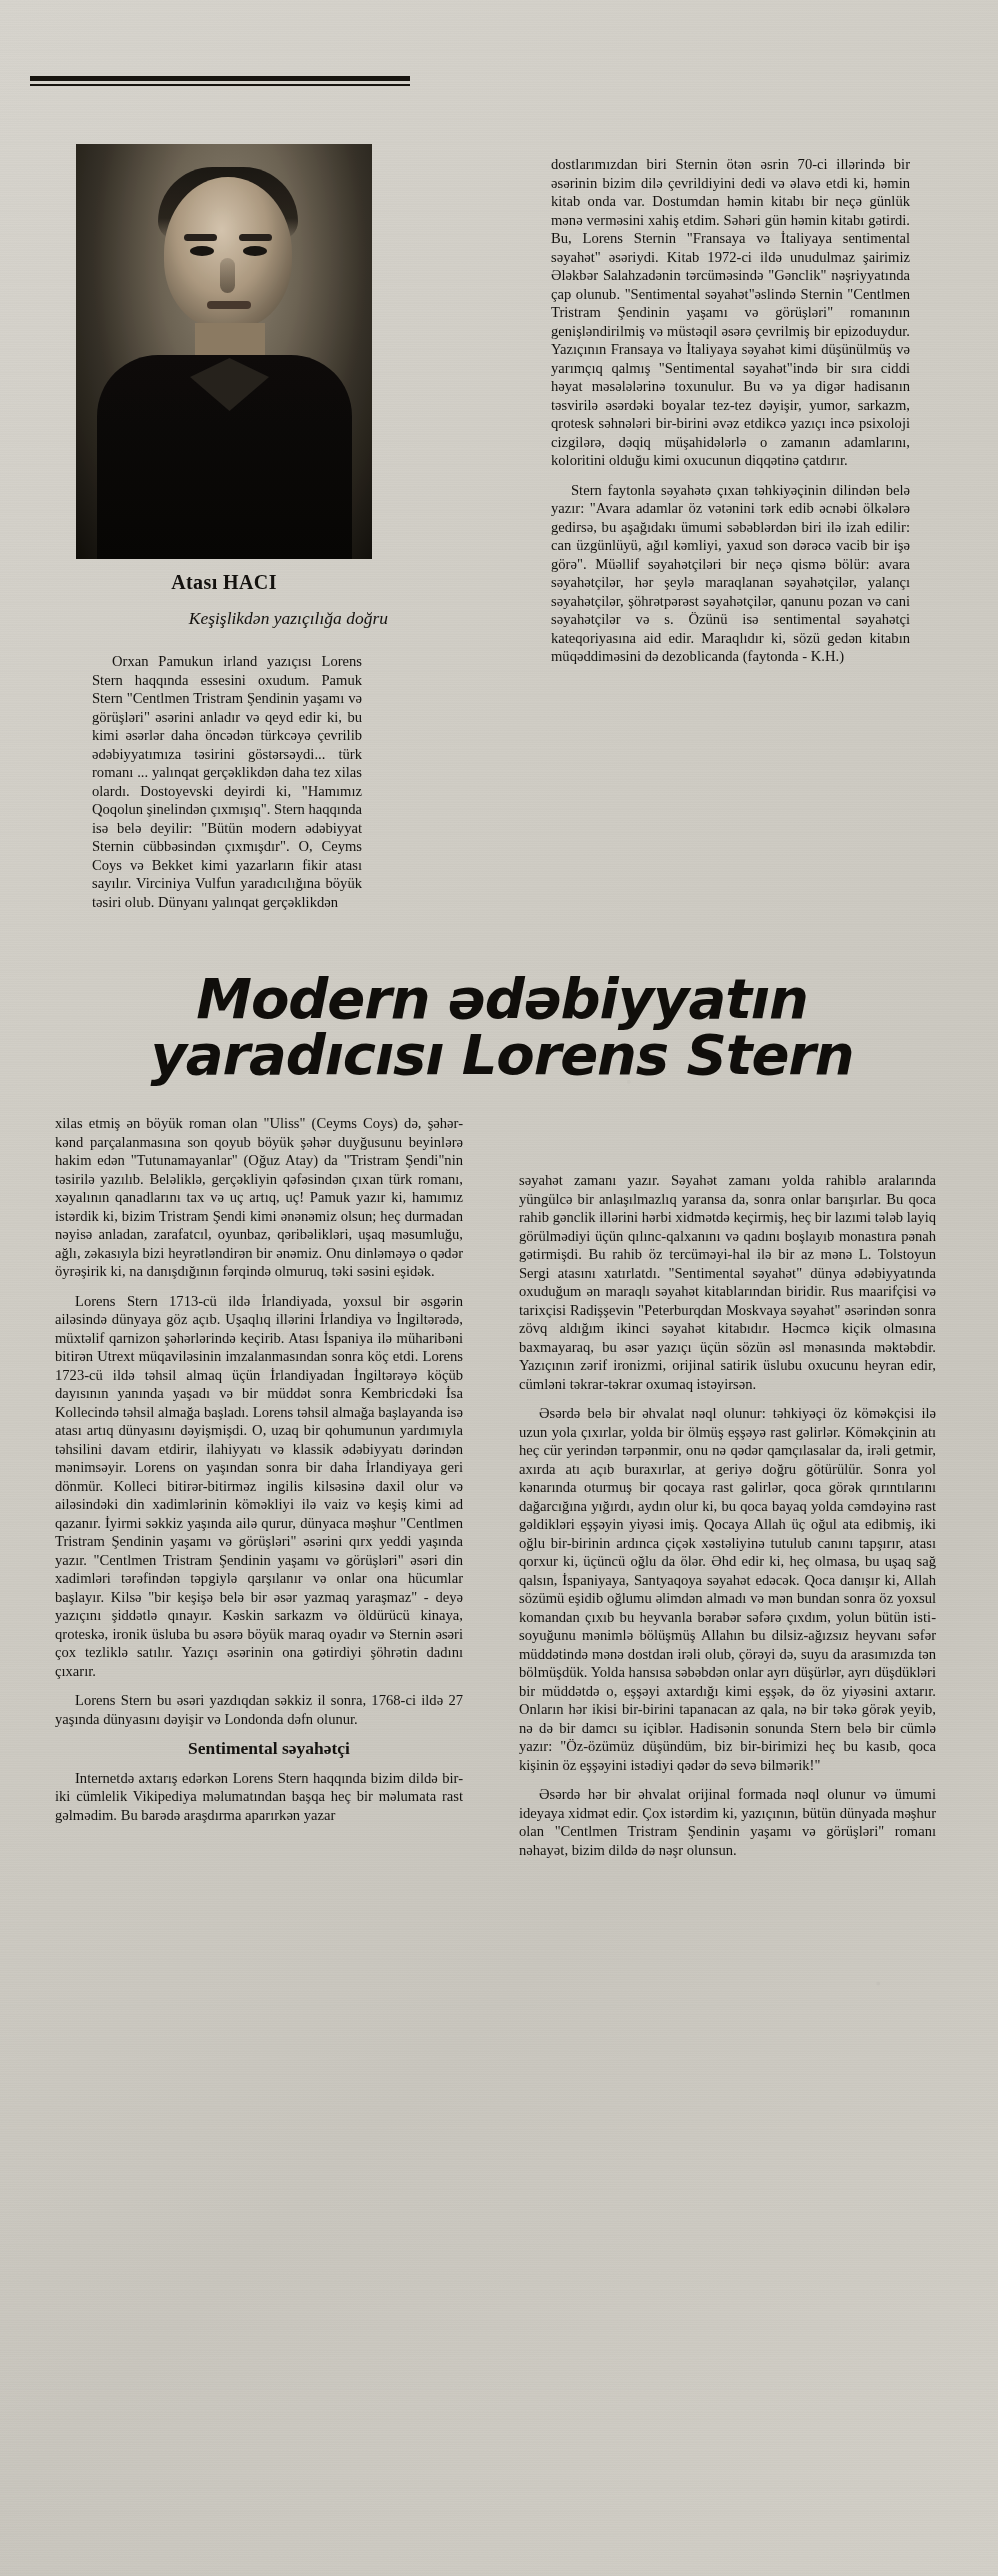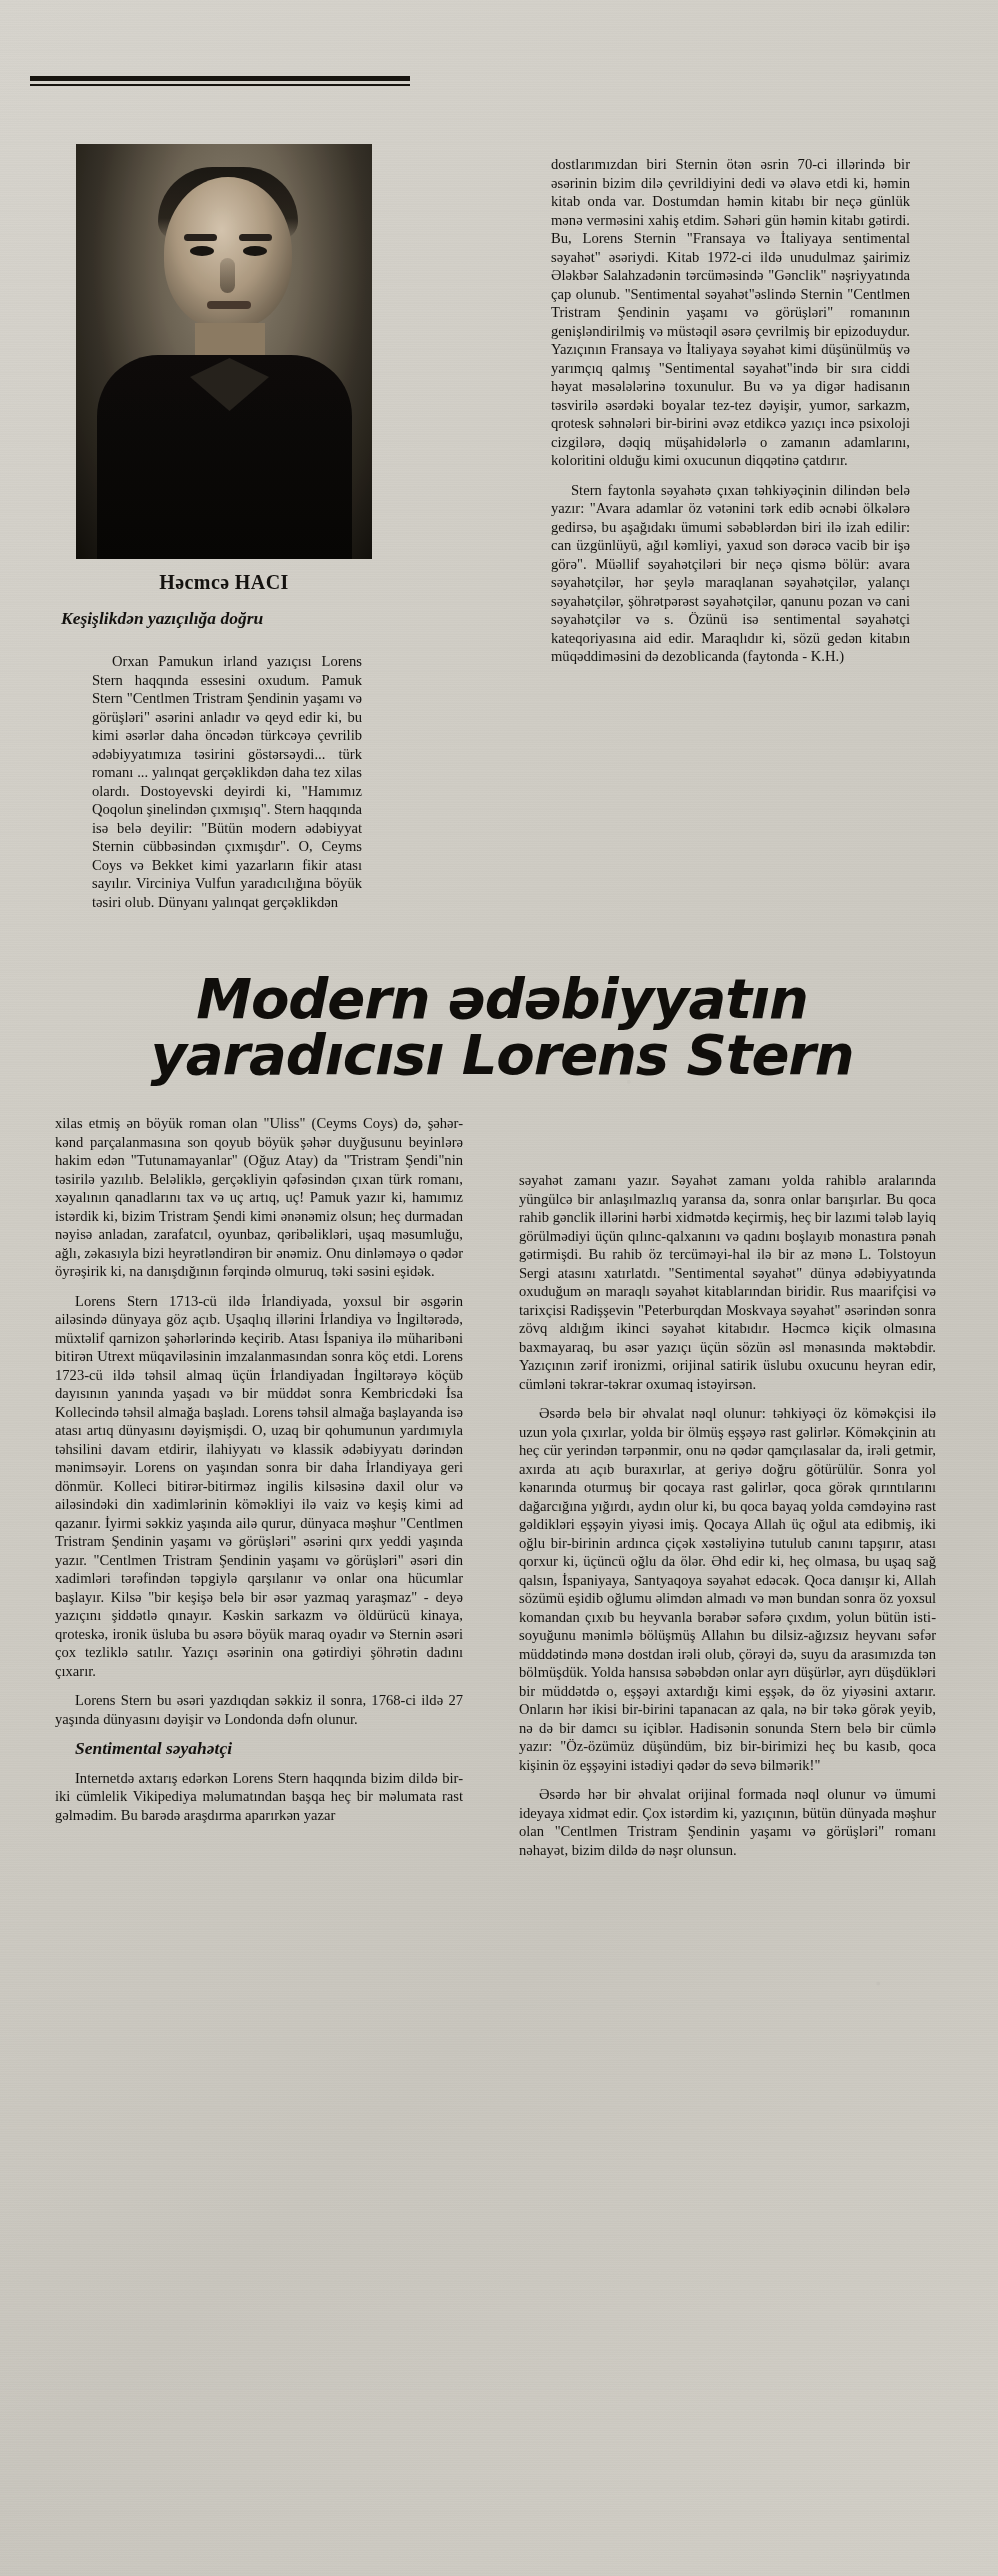--- a/index.html
+++ b/index.html
@@ -99,22 +99,22 @@
     background:#2a2621;
     clip-path:polygon(50% 0,100% 36%,50% 100%,0 36%);
   }
 
   .caption-name{
     position:absolute;left:76px;top:571px;width:296px;text-align:center;
     font-family:"Liberation Serif", serif;
     font-weight:bold;font-size:20px;letter-spacing:0.4px;
   }
   .caption-sub{
-    position:absolute;left:61px;top:608px;width:327px;text-align:left;
-    font-style:italic;font-weight:bold;font-size:17.5px;
+    position:absolute;left:61px;top:608px;width:327px;text-align:right;
+    font-style:italic;font-weight:normal;font-size:17.5px;
   }
 
   
   .col{
     position:absolute;
     text-align:justify;
     font-size:14.6px;
     line-height:18.5px;
     font-family:"Liberation Serif", serif;
     color:#14120f;
@@ -136,21 +136,21 @@
     text-align:center;
     color:#100e0b;
     font-style:italic;
   }
 
   
   #col-low-left{left:44px;top:1103px;width:430px;}
   #col-low-right{left:508px;top:1160px;width:439px;}
 
   .subhead{
-    font-weight:bold;font-style:italic;font-size:17.5px;text-align:left;
+    font-weight:bold;font-size:17.5px;text-align:center;
     margin:13.7px 0 7.6px 0;text-indent:0;
   }
 </style>
 </head>
 <body>
 
 <div class="page">
 
   <div class="mh-rule"></div>
   <div class="mh-rule2"></div>
@@ -163,21 +163,21 @@
       <div class="ph-brow-r"></div>
       <div class="ph-eye-l"></div>
       <div class="ph-eye-r"></div>
       <div class="ph-nose"></div>
       <div class="ph-mouth"></div>
       <div class="ph-neck"></div>
       <div class="ph-body"></div>
       <div class="ph-collar"></div>
     </div>
   </div>
-  <div class="caption-name">Həcmcə HACI</div>
+  <div class="caption-name">Atası HACI</div>
   <div class="caption-sub">Keşişlikdən yazıçılığa doğru</div>
 
   <div class="col" id="col-left-top">
     <p>Orxan Pamukun irland yazıçısı Lorens Stern haqqında essesini oxudum. Pamuk Stern "Centlmen Tristram Şendinin yaşamı və görüşləri" əsərini anladır və qeyd edir ki, bu kimi əsərlər daha öncədən türkcəyə çevrilib ədəbiyyatımıza təsirini göstərsəydi... türk romanı ... yalınqat gerçəklikdən daha tez xilas olardı. Dostoyevski deyirdi ki, "Hamımız Qoqolun şinelindən çıxmışıq". Stern haqqında isə belə deyilir: "Bütün modern ədəbiyyat Sternin cübbəsindən çıxmışdır". O, Ceyms Coys və Bekket kimi yazarların fikir atası sayılır. Virciniya Vulfun yaradıcılığına böyük təsiri olub. Dünyanı yalınqat gerçəklikdən</p>
   </div>
 
   <div class="col" id="col-right-top">
     <p class="noindent">dostlarımızdan biri Sternin ötən əsrin 70-ci illərində bir əsərinin bizim dilə çevrildiyini dedi və əlavə etdi ki, həmin kitab onda var. Dostumdan həmin kitabı bir neçə günlük mənə verməsini xahiş etdim. Səhəri gün həmin kitabı gətirdi. Bu, Lorens Sternin "Fransaya və İtaliyaya sentimental səyahət" əsəriydi. Kitab 1972-ci ildə unudulmaz şairimiz Ələkbər Salahzadənin tərcüməsində "Gənclik" nəşriyyatında çap olunub. "Sentimental səyahət"əslində Sternin "Centlmen Tristram Şendinin yaşamı və görüşləri" romanının genişləndirilmiş və müstəqil əsərə çevrilmiş bir epizoduydur. Yazıçının Fransaya və İtaliyaya səyahət kimi düşünülmüş və yarımçıq qalmış "Sentimental səyahət"ində bir sıra ciddi həyat məsələlərinə toxunulur. Bu və ya digər hadisanın təsvirilə əsərdəki boyalar tez-tez dəyişir, yumor, sarkazm, qrotesk səhnələri bir-birini əvəz etdikcə yazıçı incə psixoloji cizgilərə, dəqiq müşahidələrlə o zamanın adamlarını, koloritini olduğu kimi oxucunun diqqətinə çatdırır.</p>
     <p>Stern faytonla səyahətə çıxan təhkiyəçinin dilindən belə yazır: "Avara adamlar öz vətənini tərk edib əcnəbi ölkələrə gedirsə, bu aşağıdakı ümumi səbəblərdən biri ilə izah edilir: can üzgünlüyü, ağıl kəmliyi, yaxud son dərəcə vacib bir işə görə". Müəllif səyahətçiləri bir neçə qismə bölür: avara səyahətçilər, hər şeylə maraqlanan səyahətçilər, yalançı səyahətçilər, şöhrətpərəst səyahətçilər, qanunu pozan və cani səyahətçilər və s. Özünü isə sentimental səyahətçi kateqoriyasına aid edir. Maraqlıdır ki, sözü gedən kitabın müqəddiməsini də dezoblicanda (faytonda - K.H.)</p>
   </div>

